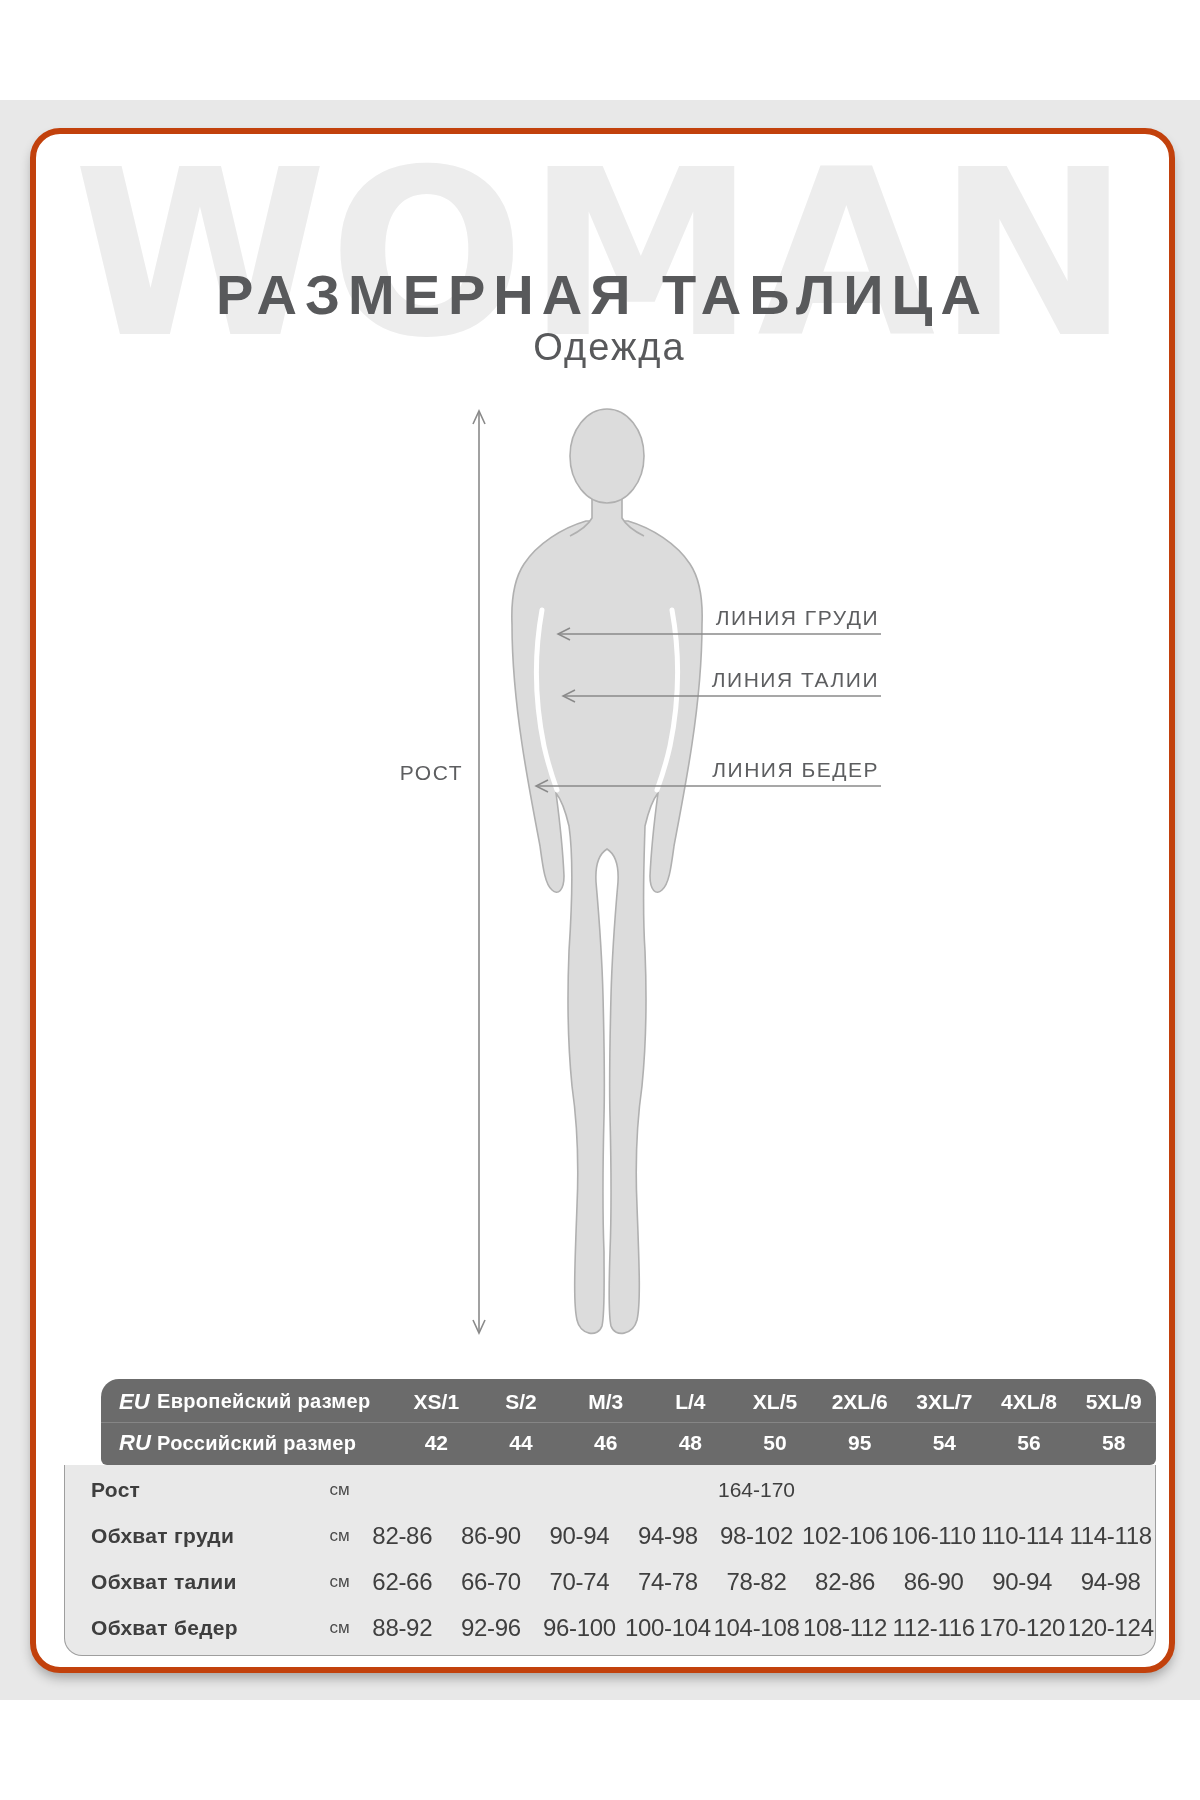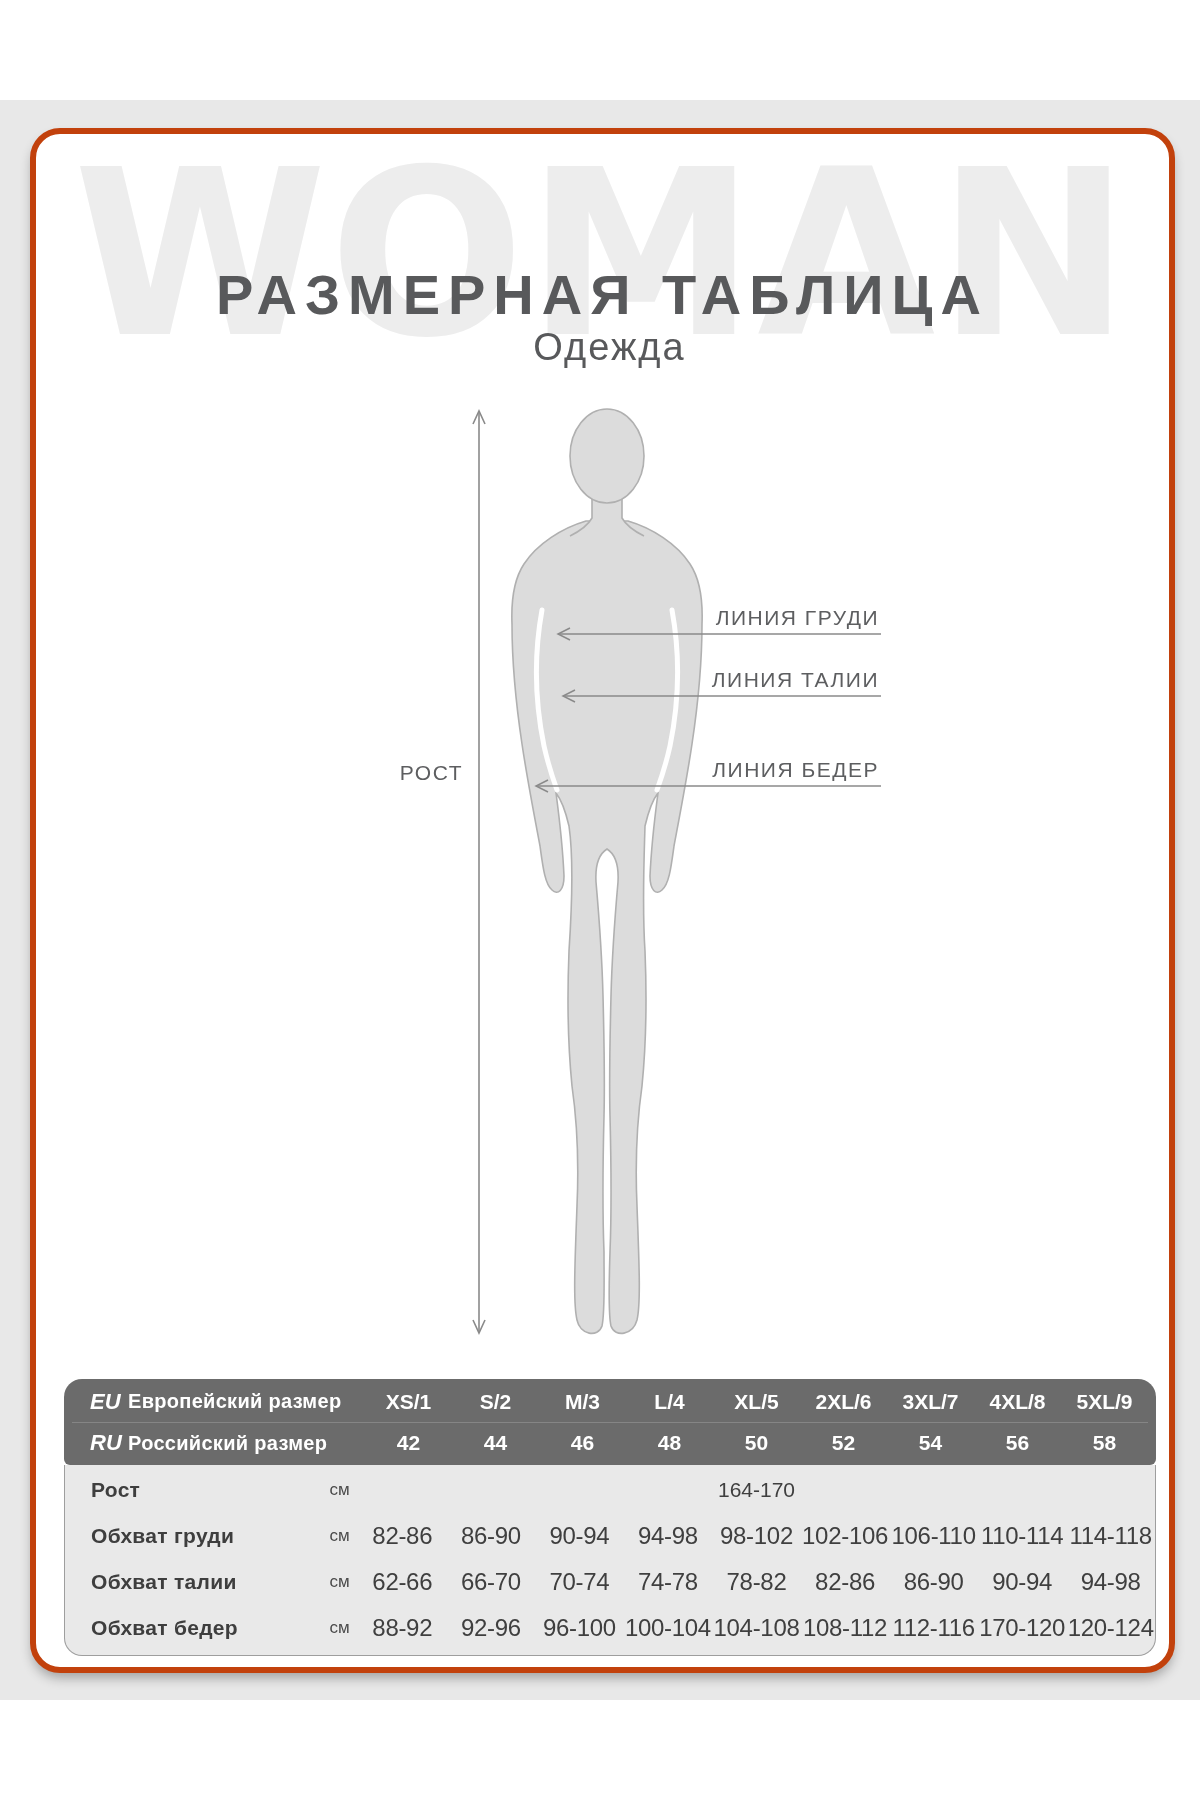--- a/index.html
+++ b/index.html
@@ -35,21 +35,21 @@
     color:#5d5e60; text-align:right; white-space:nowrap;
   }
   .lbl-height { left:280px; top:627px; width:147px; }
   .lbl-chest  { left:600px; top:472px; width:243px; }
   .lbl-waist  { left:600px; top:534px; width:243px; }
   .lbl-hips   { left:600px; top:624px; width:243px; }
 
   .size-table { position:absolute; left:28px; top:1245px; width:1092px; }
   .thead {
     background:#6b6b6b; border-radius:18px 18px 6px 6px;
-    padding:2px 8px; color:#ffffff;
+    padding:2px 0; color:#ffffff;margin-left:37px;
   }
   .trow {
     display:grid;
     grid-template-columns:56px 200px 37px repeat(9,1fr);
     align-items:center; height:41px;
   }
   .thead .trow + .trow { border-top:1px solid rgba(255,255,255,0.18); }
   .code-cell { padding-left:18px; font-style:italic; font-weight:700; font-size:22px; }
   .hdr-label { grid-column:2 / span 2; font-weight:700; font-size:20px; letter-spacing:0.3px; }
   .thead .cell { text-align:center; font-weight:700; font-size:21px; }
@@ -164,21 +164,21 @@
             <div class="cell">5XL/9</div>
           </div>
         <div class="trow">
           <div class="code-cell">RU</div>
           <div class="hdr-label">Российский размер</div>
         <div class="cell">42</div>
             <div class="cell">44</div>
             <div class="cell">46</div>
             <div class="cell">48</div>
             <div class="cell">50</div>
-            <div class="cell">52</div>
+            <div class="cell">95</div>
             <div class="cell">54</div>
             <div class="cell">56</div>
             <div class="cell">58</div>
           </div>
       </div>
       <div class="tbody">
         <div class="trow">
           <div class="row-label">Рост</div>
           <div class="unit-cell">см</div>
           <div class="merged-cell">164-170</div>

